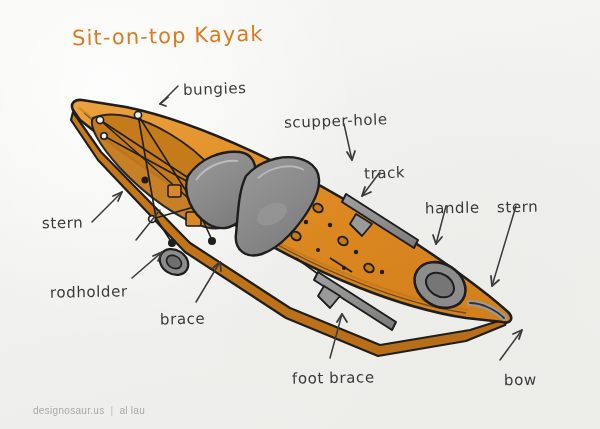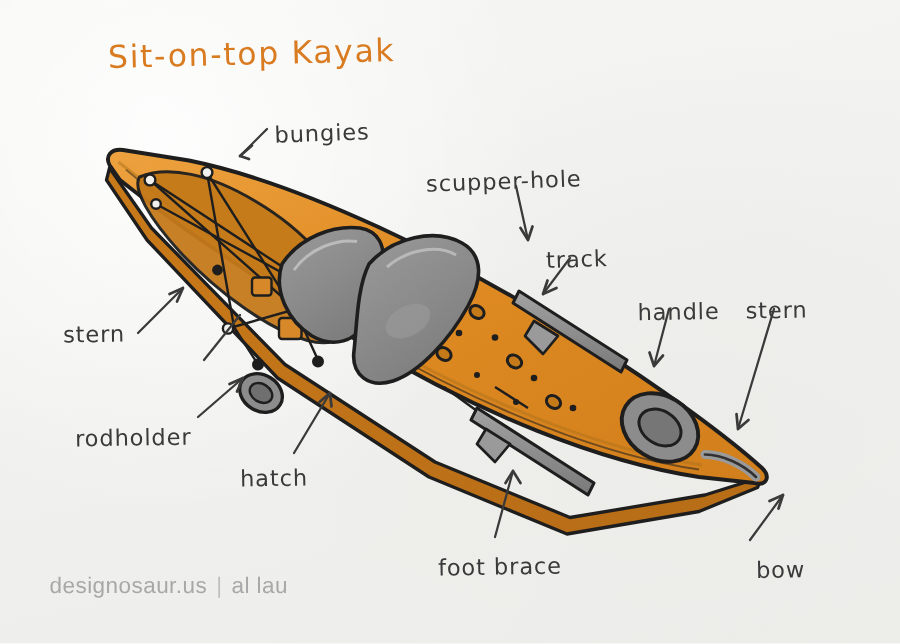--- a/index.html
+++ b/index.html
@@ -41,22 +41,22 @@
     position: absolute;
     color: #3a3a3a;
     font-size: 15px;
     font-family: "DejaVu Sans", sans-serif;
     letter-spacing: 0.6px;
     white-space: nowrap;
   }
   #footer {
     position: absolute;
     left: 33px;
-    top: 382px;
-    font-size: 15px;
+    top: 405px;
+    font-size: 10px;
     color: #a8a8a8;
     letter-spacing: 0.3px;
     white-space: nowrap;
     text-align: center;
   }
   #footer .sep { padding: 0 6px; color: #c0c0c0; }
   svg { position: absolute; left: 0; top: 0; }
 </style>
 </head>
 <body>
@@ -220,21 +220,21 @@
 
   <div id="title">Sit-on-top Kayak</div>
 
   <div class="label" style="left:183px; top:80px;  transform:rotate(-2deg);">bungies</div>
   <div class="label" style="left:284px; top:112px; transform:rotate(-2deg);">scupper-hole</div>
   <div class="label" style="left:364px; top:164px; transform:rotate(-2deg);">track</div>
   <div class="label" style="left:425px; top:199px; transform:rotate(-1deg);">handle</div>
   <div class="label" style="left:497px; top:198px; transform:rotate(-1deg);">stern</div>
   <div class="label" style="left:42px;  top:214px; transform:rotate(-1deg);">stern</div>
   <div class="label" style="left:50px;  top:283px; transform:rotate(-1deg);">rodholder</div>
-  <div class="label" style="left:160px; top:310px; transform:rotate(-1deg);">hatch</div>
+  <div class="label" style="left:160px; top:310px; transform:rotate(-1deg);">brace</div>
   <div class="label" style="left:292px; top:369px; transform:rotate(-1deg);">foot brace</div>
   <div class="label" style="left:504px; top:371px; transform:rotate(-1deg);">bow</div>
 
   <div id="footer">
     <span>designosaur.us</span><span class="sep">|</span><span>al lau</span>
   </div>
 
 </div>
 
 </body></html>

